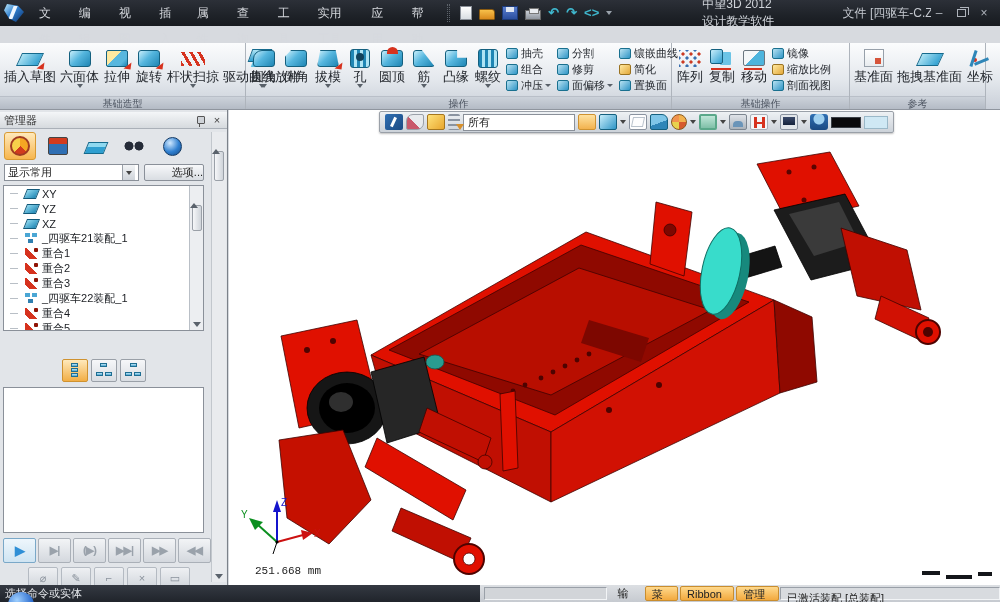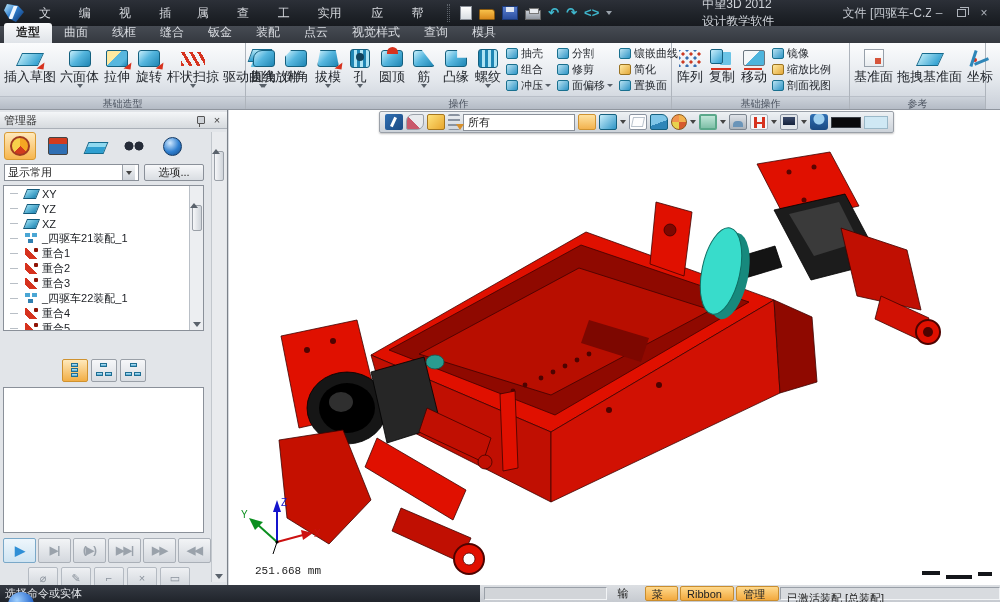--- a/index.html
+++ b/index.html
@@ -89,21 +89,21 @@
   .mi { width:20px; height:18px; }
   .mi-history { border-radius:50%; width:20px; height:20px; background:conic-gradient(#f5a623 0 130deg,#d23b1e 0 220deg,#f7d04b 0); border:2px solid #a03a22; }
   .mi-stamp { background:linear-gradient(#d23b1e 0 40%,#2f6fb3 40%); border-radius:2px; border:1px solid #444; }
   .mi-layers { height:12px; margin-top:4px; background:linear-gradient(180deg,#8fd9f0 0 45%,#2f9fd0 45%); transform:skewX(-22deg); border:1px solid #156a8d; }
   .mi-glasses { background:radial-gradient(circle at 5px 9px,#252b38 4.2px,transparent 4.8px),radial-gradient(circle at 15px 9px,#252b38 4.2px,transparent 4.8px); }
   .mi-globe { width:19px; height:19px; border-radius:50%; background:radial-gradient(circle at 6px 5px,#cfe8ff,#2f7fd0 55%,#174a85); border:1px solid #123a66; }
   .lp-controls { position:absolute; left:4px; top:54px; width:200px; display:flex; gap:5px; }
   .combo { flex:1; height:17px; background:#fff; border:1px solid #8a9099; display:flex; align-items:center; font-size:11px; padding:0 3px; color:#222; }
   .combo .dd { margin-left:auto; width:13px; height:15px; background:linear-gradient(#f2f4f6,#cfd4da); border-left:1px solid #9aa0a8; display:flex; align-items:center; justify-content:center; }
   .ddtri { width:0; height:0; border-left:3px solid transparent; border-right:3px solid transparent; border-top:4px solid #444; }
-  .btn-opts { width:60px; height:17px; background:linear-gradient(#f7f8fa,#d9dde2); border:1px solid #8a9099; border-radius:2px; font-size:11px; color:#222; text-align:center; line-height:15px; }
+  .btn-opts { width:60px; height:17px; background:linear-gradient(#f7f8fa,#d9dde2); border:1px solid #8a9099; border-radius:2px; font-size:11px; color:#222; text-align:right; line-height:15px; }
   .tree { position:absolute; left:3px; top:75px; width:201px; height:146px; background:#fff; border:1px solid #8a9099; overflow:hidden; }
   .trow { display:flex; align-items:center; height:15px; padding-left:6px; position:relative; }
   .trow::before { content:""; position:absolute; left:6px; top:7px; width:8px; height:1px; background:#b9bfc6; }
   .tico { width:13px; height:11px; margin:0 4px 0 15px; flex:none; position:relative; }
   .tico-plane { background:linear-gradient(135deg,#8fd9f0,#1f86b4); transform:skewX(-22deg); border:1px solid #12597a; height:10px; }
   .tico-asm::before { content:""; position:absolute; left:0; top:0; width:5px; height:4px; background:#4aa6d4; box-shadow:7px 0 0 #4aa6d4,3px 6px 0 #2f7fb0; }
   .tico-con { background:linear-gradient(45deg,transparent 0 3px,#d6321e 3px 9px,transparent 9px); }
   .tico-con::after { content:""; position:absolute; right:0; top:0; width:4px; height:4px; background:#8f1406; border-radius:1px; }
   .tlbl { font-size:11px; color:#1a1d22; white-space:nowrap; }
   .tscroll { position:absolute; right:0; top:0; width:14px; height:100%; background:#eceef1; border-left:1px solid #b9bfc6; }
@@ -201,32 +201,20 @@
     </span>
     <span class="tb-title">中望3D 2012 设计教学软件</span>
     <span class="tb-doc">文件 [四驱车-C.Z3], 装配 [总...</span>
     <span class="winbtns">
       <span class="win-btn">–</span>
       <span class="win-restore"></span>
       <span class="win-btn">×</span>
     </span>
   </div>
 
-  <div class="tabstrip">
-    <span class="tab active">造型</span>
-    <span class="tab">曲面</span>
-    <span class="tab">线框</span>
-    <span class="tab">缝合</span>
-    <span class="tab">钣金</span>
-    <span class="tab">装配</span>
-    <span class="tab">点云</span>
-    <span class="tab">视觉样式</span>
-    <span class="tab">查询</span>
-    <span class="tab">模具</span>
-  </div>
 
   <div class="ribbon">
     <div class="rgroup" style="width:246px">
       <div class="rbody">
         <div class="rbtn">
             <span class="ri v-sheet red-acc">
               <i class="b"></i>
             </span>
             <span class="rlbl">插入草图</span>
           </div>

